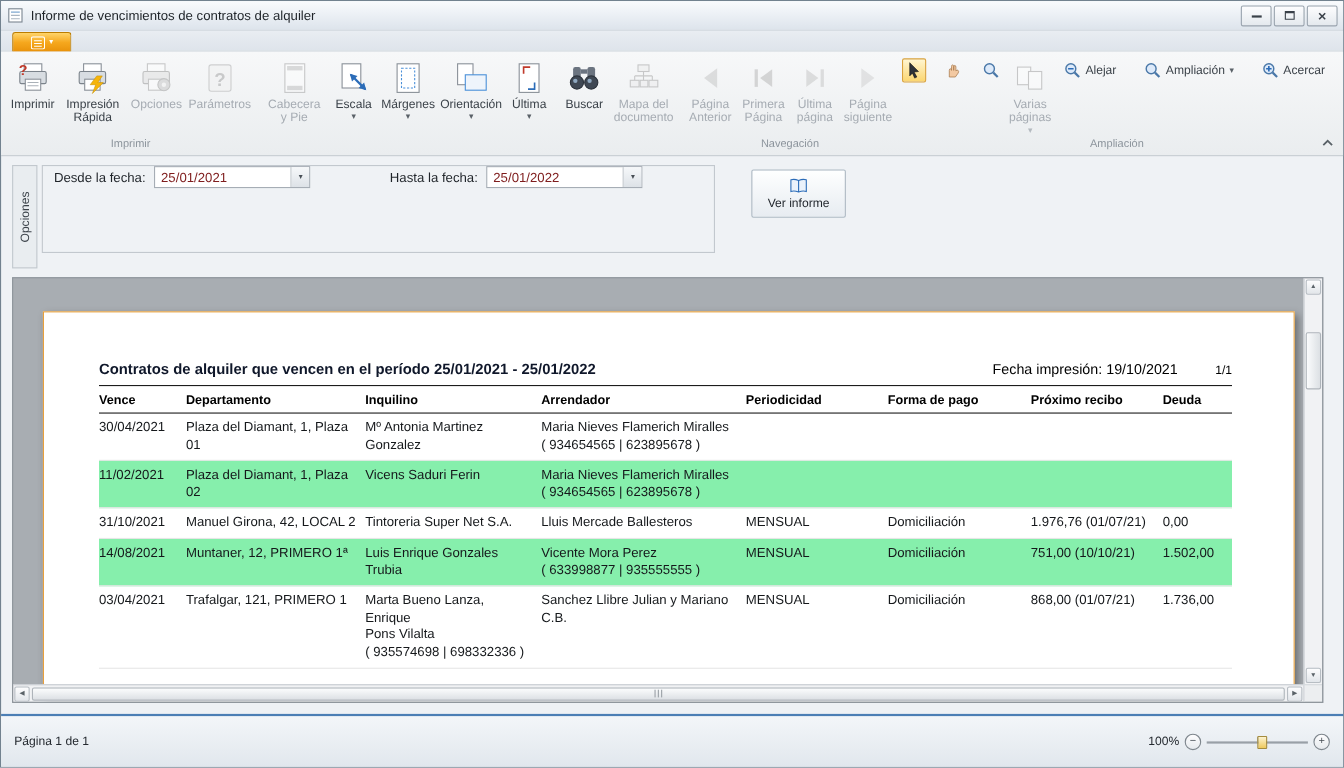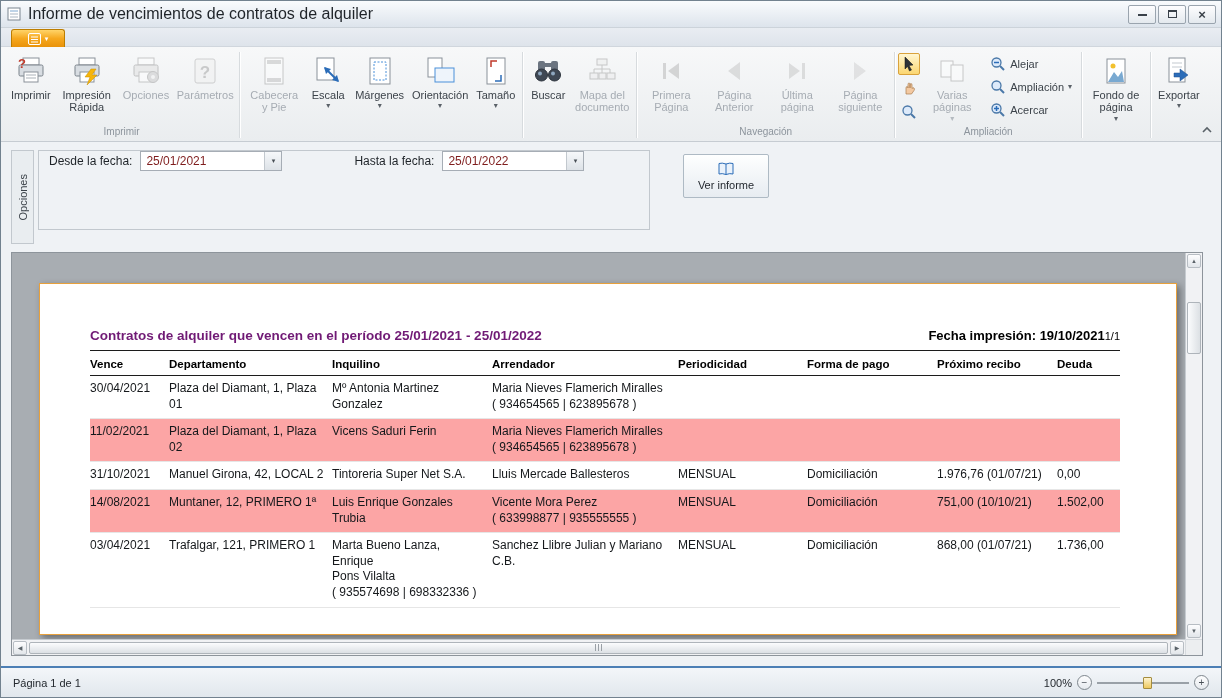--- a/index.html
+++ b/index.html
@@ -3,21 +3,21 @@
 <meta charset="utf-8">
 <style>
   *{box-sizing:border-box;margin:0;padding:0}
   html,body{width:1222px;height:698px}
   body{font-family:"Liberation Sans","DejaVu Sans",sans-serif;background:#c9ced3;overflow:hidden}
   .window{width:1222px;height:698px;border:1px solid #72828f;background:#eff2f5;display:flex;flex-direction:column}
 
   
   .titlebar{height:27px;background:linear-gradient(#f9fbfd,#dde4ec);border-bottom:1px solid #ccd3da;display:flex;align-items:center;padding:0 5px;flex:0 0 auto}
   .app-ico{width:16px;height:16px;display:inline-flex}
-  .title-text{font-size:16px;color:#1f2429;margin-left:6px;flex:1}
+  .title-text{font-size:12px;color:#1f2429;margin-left:6px;flex:1}
   .winbtn{width:28px;height:19px;border:1px solid #9aa4ae;background:linear-gradient(#fdfdfe,#e4e9ee);margin-left:2px;display:flex;align-items:center;justify-content:center;border-radius:2px;cursor:default}
   .glyph-min{width:9px;height:8px;border-bottom:2px solid #3a4149;margin-top:-4px}
   .glyph-max{width:9px;height:8px;border:1px solid #3a4149;border-top-width:2px}
   .glyph-close{font-size:13px;color:#3a4149;line-height:1;font-weight:bold}
 
   
   .tabsrow{height:19px;background:linear-gradient(#e9edf2,#dee4eb);position:relative;border-bottom:1px solid #d0d6dd;flex:0 0 auto}
   .appbtn{position:absolute;left:10px;top:1px;width:54px;height:18px;background:linear-gradient(#ffd469,#f6a81e 50%,#e9920a);border:1px solid #bc7d00;border-bottom:none;border-radius:3px 3px 0 0;display:flex;align-items:center;justify-content:center;gap:4px}
   .appbtn .arr{color:#fff;font-size:7px;line-height:1}
 
@@ -26,21 +26,21 @@
   .rgroup{display:flex;flex-direction:column}
   .rgc{flex:1;display:flex;align-items:flex-start;padding:2px 2px 0;gap:1px}
   .rcap{height:15px;font-size:10px;color:#8c949c;text-align:center;padding:0 10px;position:relative;white-space:nowrap}
   .rsep{width:1px;background:#d7dbde;margin:3px 1px;box-shadow:1px 0 0 #ffffff}
   .rbtn{display:flex;flex-direction:column;align-items:center;max-width:62px;min-width:44px;padding:3px 3px 1px;border:1px solid transparent;border-radius:2px;font-size:11px;color:#3c434a;text-align:center;line-height:1.12;cursor:default}
   .rbtn .ricon{height:32px;display:flex;align-items:center;margin-bottom:2px}
   .rbtn.disabled{color:#a6acb3}
   .rbtn.disabled svg{opacity:.45;filter:grayscale(1)}
   .rarrow{font-size:8px;color:#5a6168;line-height:1;margin-top:1px}
   .rbtn.disabled .rarrow{color:#b4bac0}
-  .vcol{display:flex;flex-direction:column;gap:2px;padding-top:2px}
+  .vcol{display:flex;flex-direction:row;gap:13px;padding-top:2px}
   .toolbtn{width:22px;height:22px;display:flex;align-items:center;justify-content:center;border:1px solid transparent;border-radius:2px}
   .toolbtn.selected{background:linear-gradient(#fff6d1,#fbd671);border-color:#d9a23c}
   .sbtn{display:flex;align-items:center;gap:4px;font-size:11px;color:#3c434a;height:21px;padding:0 5px;border:1px solid transparent;border-radius:2px;white-space:nowrap}
   .sbtn .sicon{width:16px;height:16px;display:inline-flex}
   .launcher{position:absolute;right:2px;bottom:1px;width:12px;height:12px;display:flex}
   .collapse{position:absolute;right:6px;bottom:4px;width:17px;height:15px;border:1px solid transparent;border-radius:2px;display:flex;align-items:center;justify-content:center}
 
   
   .main{flex:1;min-height:0;padding:8px 18px 10px 10px;display:flex;flex-direction:column}
 
@@ -54,43 +54,43 @@
   .flabel{font-size:12px;color:#1f2429;white-space:nowrap}
   .combo{width:142px;height:20px;border:1px solid #a6adb5;background:#fff;display:flex;align-items:stretch}
   .combo-val{flex:1;font-size:12px;color:#7f1d1d;padding:2px 5px;white-space:nowrap;overflow:hidden}
   .combo-btn{width:17px;background:linear-gradient(#f6f8fa,#dde2e7);border-left:1px solid #c2c8ce;display:flex;align-items:center;justify-content:center;font-size:7px;color:#474e55}
   .verinforme{margin-left:33px;margin-top:4px;width:86px;height:44px;border:1px solid #aebac4;background:linear-gradient(#feffff,#e7ecf1);display:flex;flex-direction:column;align-items:center;justify-content:center;gap:2px;font-size:11px;color:#24292f;border-radius:2px;align-self:flex-start}
 
   
   .preview{flex:1;min-height:0;background:#a8adb2;border:1px solid #8d949b;position:relative;overflow:hidden}
   .page{position:absolute;left:27px;top:30px;width:1138px;height:352px;background:#fff;border:1px solid #e7a03c;box-shadow:3px 3px 7px rgba(0,0,0,.38);padding:44px 56px 0 50px;overflow:hidden}
   .rephead{display:flex;align-items:baseline;border-bottom:1px solid #1c1c1c;padding-bottom:7px}
-  .reptitle{font-weight:bold;font-size:13.5px;color:#701a75;flex:1}
-  .repdate{font-weight:bold;font-size:13px;color:#000}
-  .reppage{font-size:11px;color:#000;}
+  .reptitle{font-weight:bold;font-size:13.5px;color:#0f172a;flex:1}
+  .repdate{font-weight:normal;font-size:13px;color:#000}
+  .reppage{font-size:11px;color:#000;margin-left:34px}
   .tgrid{display:grid;grid-template-columns:79px 163px 160px 186px 129px 130px 120px 65px}
   .thead{font-weight:bold;font-size:11.5px;color:#000;padding:7px 0 5px;border-bottom:1px solid #1c1c1c}
   .th,.td{padding-right:8px;text-align:left}
   .th.num,.td.num{text-align:left;padding-right:0}
   .trow{font-size:12px;color:#15181b;padding:5px 0 6px;border-bottom:1px solid #e6e6e6;line-height:1.3}
-  .trow.shaded{background:#fca5a5}
+  .trow.shaded{background:#86efac}
   .td{white-space:pre-line}
 
   
   .vscroll{position:absolute;top:0;right:0;bottom:16px;width:17px;background:#f1f2f4;border-left:1px solid #c6cbd0;display:flex;flex-direction:column;align-items:center;padding:1px}
   .hscroll{position:absolute;left:0;right:17px;bottom:0;height:16px;background:#f1f2f4;border-top:1px solid #c6cbd0;display:flex;align-items:center;padding:1px}
   .corner{position:absolute;right:0;bottom:0;width:17px;height:16px;background:#eceef0;border-left:1px solid #d6dade;border-top:1px solid #d6dade}
   .sarrow{flex:0 0 auto;width:14px;height:14px;background:linear-gradient(#fdfdfe,#e2e6ea);border:1px solid #b7bdc3;border-radius:2px;font-size:6px;color:#5a6268;display:flex;align-items:center;justify-content:center}
   .vthumb{width:14px;height:52px;margin-top:34px;background:linear-gradient(90deg,#fbfcfd,#dce0e4);border:1px solid #aeb4ba;border-radius:2px}
   .vspacer{flex:1}
   .hthumb{flex:1;height:12px;margin:0 2px;background:linear-gradient(#fbfcfd,#dce0e4);border:1px solid #aeb4ba;border-radius:2px;display:flex;align-items:center;justify-content:center;gap:2px}
   .hthumb i{width:1px;height:7px;background:#9aa0a6}
 
   
-  .statusbar{height:31px;flex:0 0 auto;border-top:2px solid #4c7fb5;background:linear-gradient(#f3f6f9,#e1e7ed);display:flex;align-items:center;padding:0 12px;font-size:11px;color:#24292f}
+  .statusbar{height:48px;flex:0 0 auto;border-top:2px solid #4c7fb5;background:linear-gradient(#f3f6f9,#e1e7ed);display:flex;align-items:center;padding:0 12px;font-size:11px;color:#24292f}
   .zoomarea{margin-left:auto;display:flex;align-items:center;gap:5px}
   .zbtn{width:15px;height:15px;border:1px solid #7e868d;border-radius:50%;background:linear-gradient(#fdfdfe,#e6eaee);display:flex;align-items:center;justify-content:center;font-size:10px;color:#474e55;line-height:1}
   .zslider{width:92px;height:15px;position:relative}
   .ztrack{position:absolute;left:0;right:0;top:7px;height:2px;background:#99a0a7}
   .ztick{position:absolute;left:50%;top:3px;width:1px;height:4px;background:#99a0a7}
   .zthumb{position:absolute;left:46px;top:2px;width:9px;height:12px;background:linear-gradient(#fdf3cf,#eec95d);border:1px solid #a58c3e;border-radius:1px}
 
   svg{display:block}
 </style>
 </head>
@@ -231,21 +231,21 @@
           <span class="rarrow">▾</span>
         </div>
         <div class="rbtn">
           <span class="ricon">
               <svg width="32" height="32" viewBox="0 0 32 32">
                 <rect x="7" y="3" width="18" height="26" fill="#fff" stroke="#8a9199"></rect>
                 <path d="M11 12 V6 H17" stroke="#c03a2b" fill="none" stroke-width="1.5"></path>
                 <path d="M21 20 V26 H15" stroke="#2b6cb8" fill="none" stroke-width="1.5"></path>
               </svg>
             </span>
-          <span class="rlabel">Tamaño</span>
+          <span class="rlabel">Última</span>
           <span class="rarrow">▾</span>
         </div>
       </div>
     </div>
 
     <div class="rsep"></div>
 
     <div class="rgroup">
       <div class="rgc">
         <div class="rbtn">
@@ -278,35 +278,35 @@
       <div class="rcap"></div>
     </div>
 
     <div class="rsep"></div>
 
     <div class="rgroup">
       <div class="rgc">
         <div class="rbtn disabled">
           <span class="ricon">
               <svg width="32" height="32" viewBox="0 0 32 32">
+                <polygon points="22,7 10,16 22,25" fill="#b9bfc5"></polygon>
+              </svg>
+            </span>
+          <span class="rlabel">Página Anterior</span>
+        </div>
+        <div class="rbtn disabled">
+          <span class="ricon">
+              <svg width="32" height="32" viewBox="0 0 32 32">
                 <g fill="#a8aeb5">
                   <rect x="8" y="8" width="3" height="16"></rect>
                   <polygon points="24,8 13,16 24,24"></polygon>
                 </g>
               </svg>
             </span>
           <span class="rlabel">Primera Página</span>
-        </div>
-        <div class="rbtn disabled">
-          <span class="ricon">
-              <svg width="32" height="32" viewBox="0 0 32 32">
-                <polygon points="22,7 10,16 22,25" fill="#b9bfc5"></polygon>
-              </svg>
-            </span>
-          <span class="rlabel">Página Anterior</span>
         </div>
         <div class="rbtn disabled">
           <span class="ricon">
               <svg width="32" height="32" viewBox="0 0 32 32">
                 <g fill="#b9bfc5">
                   <polygon points="8,8 19,16 8,24"></polygon>
                   <rect x="21" y="8" width="3" height="16"></rect>
                 </g>
               </svg>
             </span>

